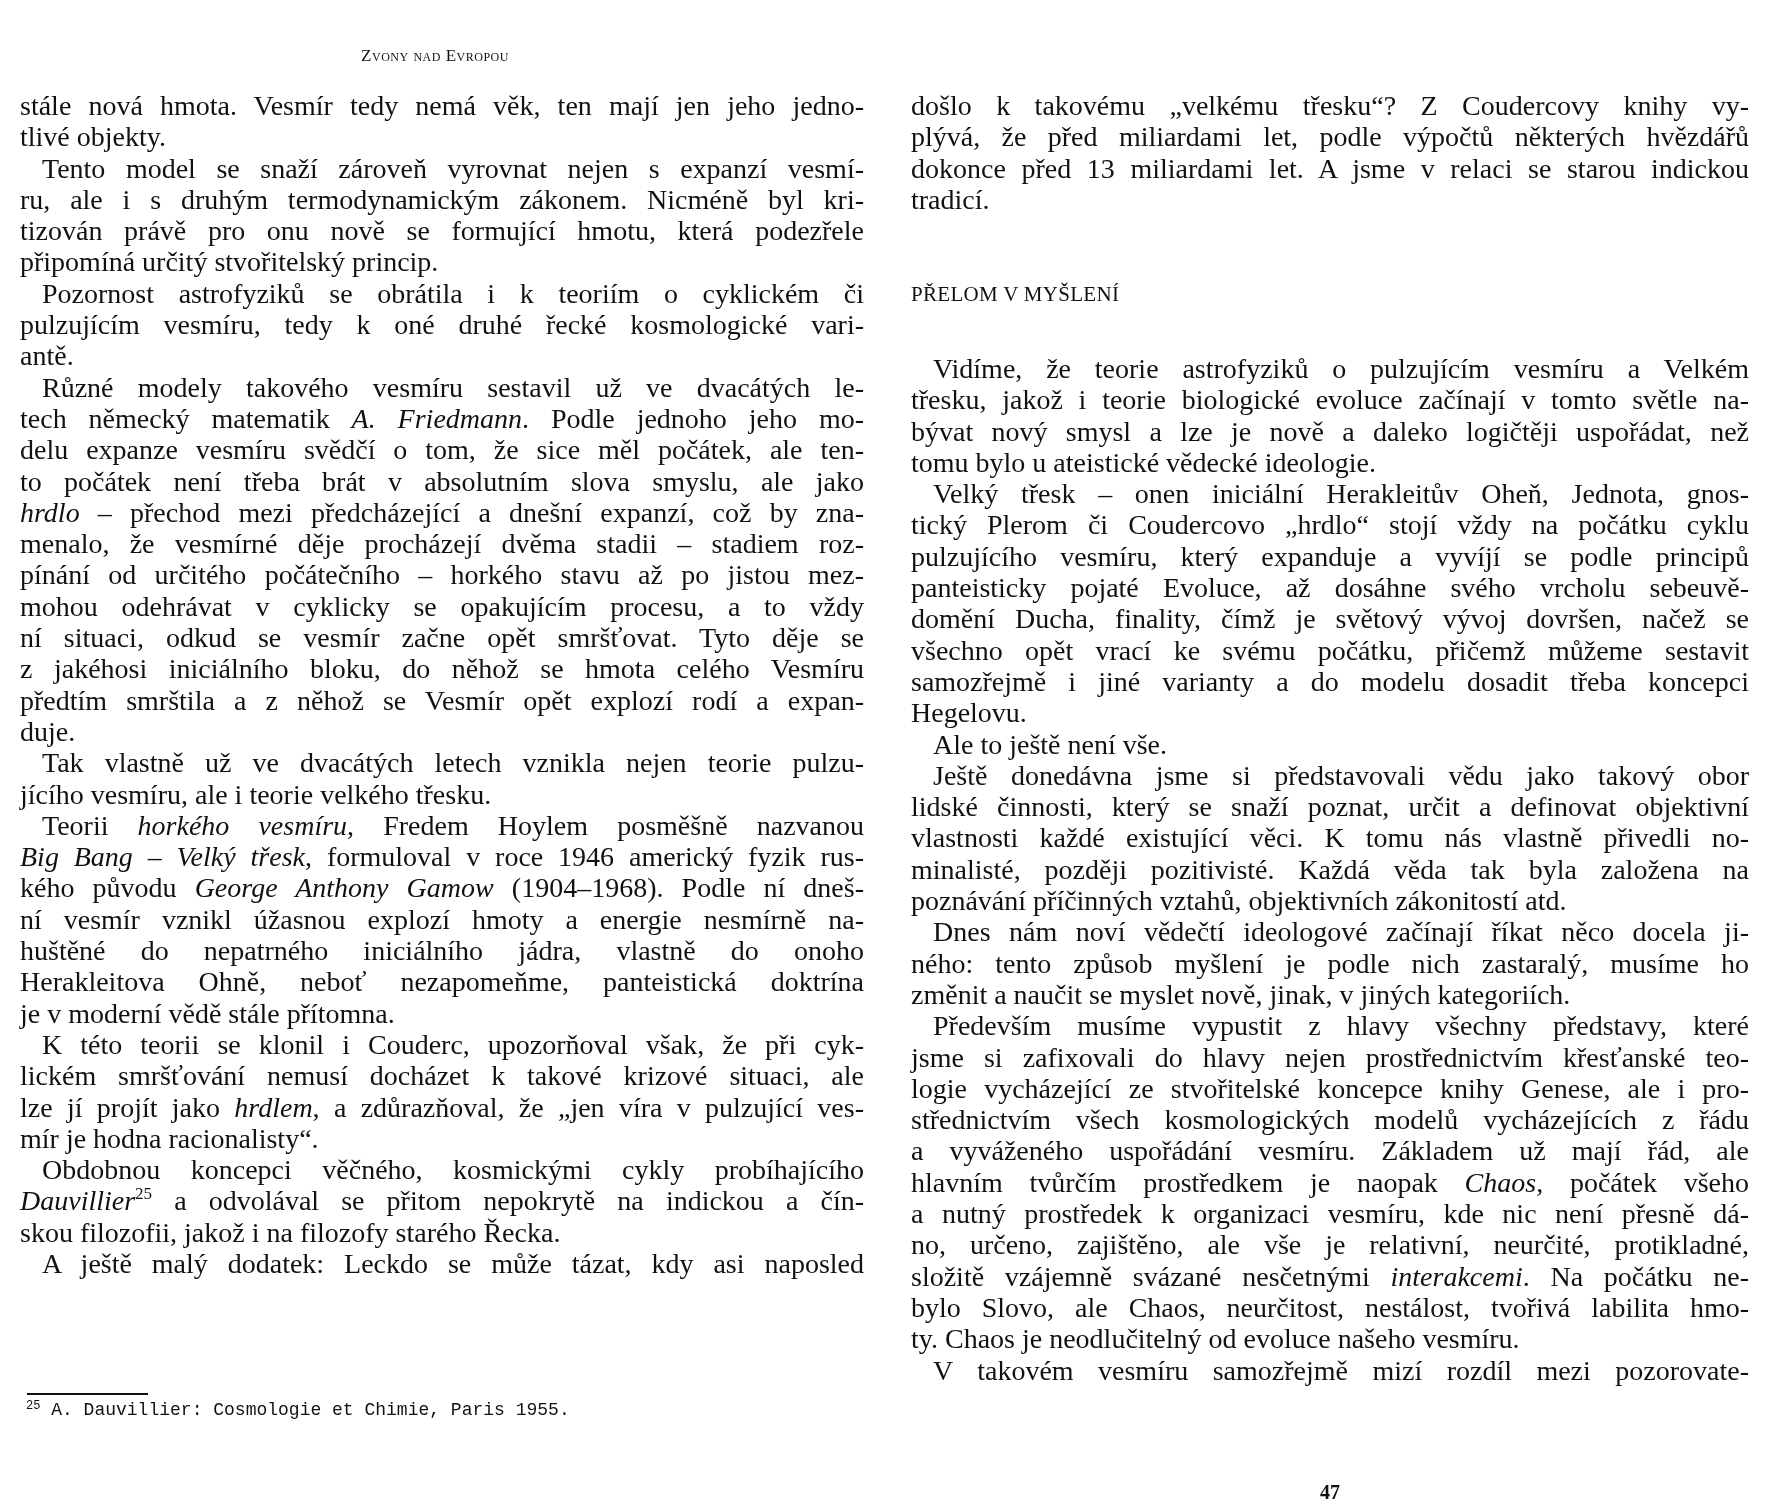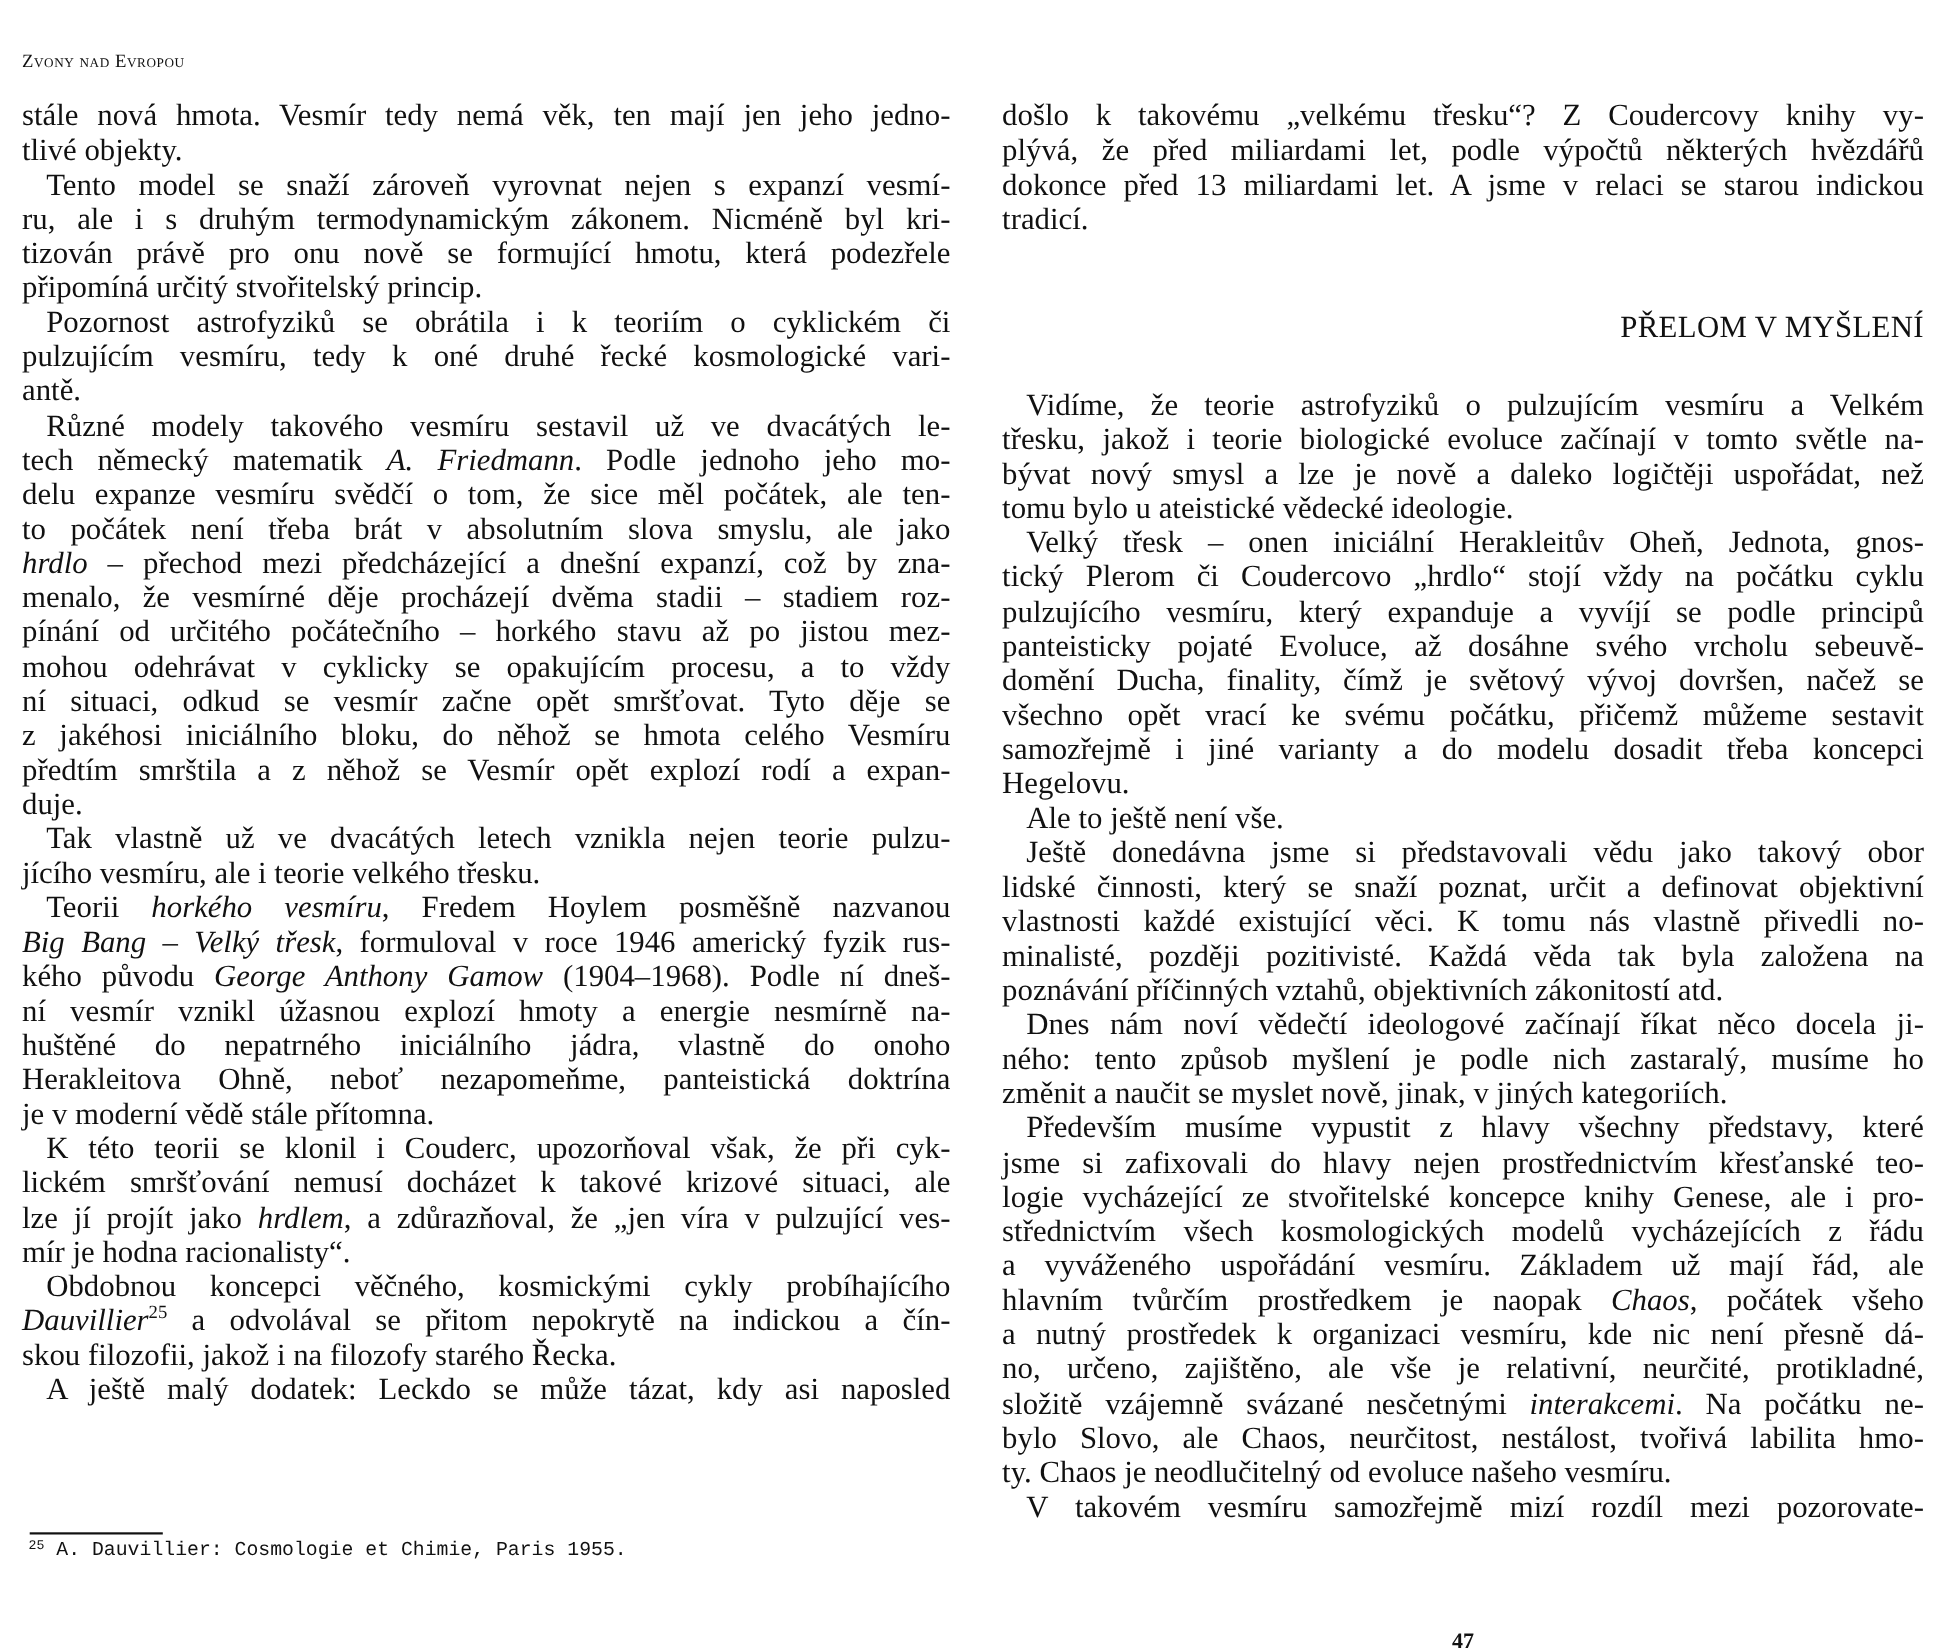--- a/index.html
+++ b/index.html
@@ -4,41 +4,41 @@
 <style>
   html, body { margin: 0; padding: 0; background: #ffffff; }
   body {
     width: 1780px; height: 1500px; position: relative; overflow: hidden;
     font-family: "Liberation Serif", "DejaVu Serif", serif; color: #111;
   }
   .page { position: absolute; top: 0; height: 1500px; }
   .page.left { left: 0; width: 890px; }
   .page.right { left: 890px; width: 890px; }
   .running-head {
-    position: absolute; top: 46px; left: 0; right: 0; text-align: left;
+    position: absolute; top: 46px; left: 0; right: 0; text-align: center;
     font-size: 17px; letter-spacing: 0.5px; font-variant: small-caps;
   }
   .page.left .running-head { left: 20px; right: 40px; }
   .page.right .running-head { left: 20px; right: 0px; }
   .body-text {
     position: absolute; font-size: 28px; line-height: 31.3px;
   }
   .page.left .body-text { left: 20px; width: 844px; top: 90px; }
   .page.right .body-text { left: 21px; width: 838px; top: 90px; }
   .line {
     display: block; white-space: nowrap; text-align: justify;
     text-align-last: justify; height: 31.3px; overflow: visible;
   }
   .line.last { text-align-last: left; }
   .line.indent { padding-left: 22px; }
   .line em { }
   .line sup { font-size: 17px; vertical-align: 11px; line-height: 0; }
   .heading {
-    position: absolute; top: 282px; left: 21px; width: 838px; text-align: right;
-    font-size: 28px; letter-spacing: 0.3px;
+    position: absolute; top: 282px; left: 21px; width: 838px; text-align: left;
+    font-size: 21px; letter-spacing: 0.3px;
   }
   .right-lower { top: 353px !important; }
   .footnote-rule {
     position: absolute; left: 27px; top: 1393px; width: 121px; height: 2px; background: #111;
   }
   .footnote {
     position: absolute; left: 26px; top: 1400px; font-size: 18px; white-space: nowrap;
     font-family: Liberation Mono, monospace;
   }
   .footnote sup { font-size: 12px; vertical-align: 6px; line-height: 0; }

